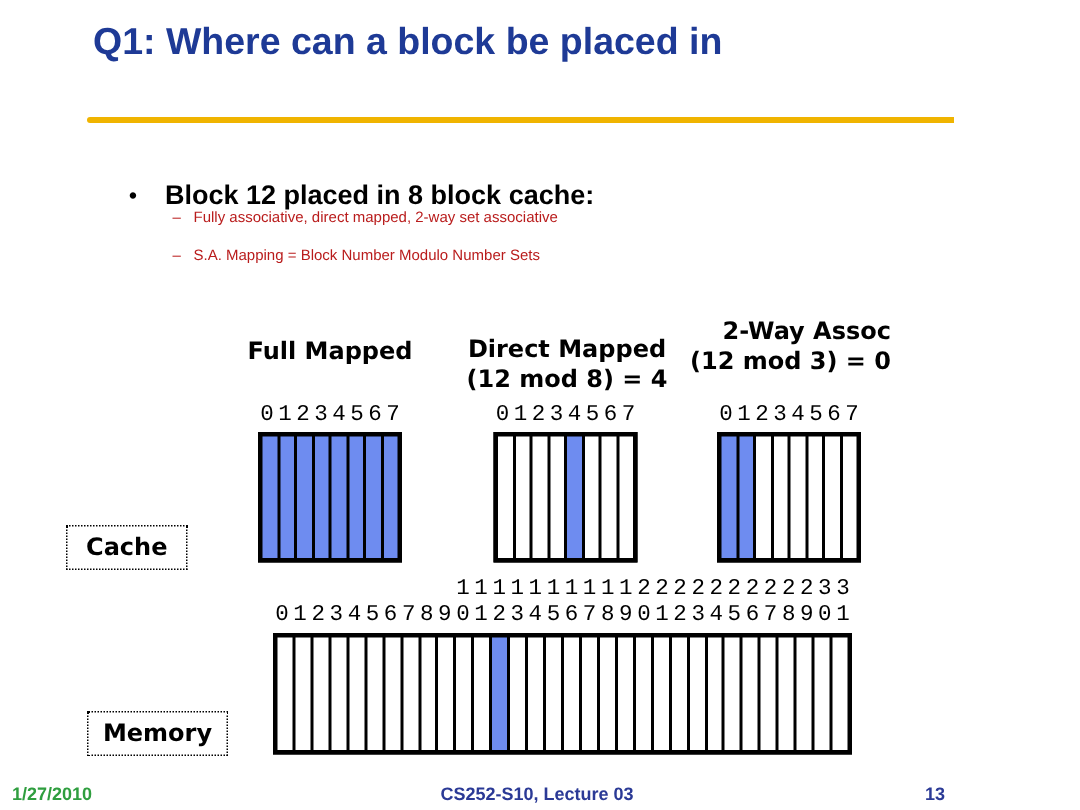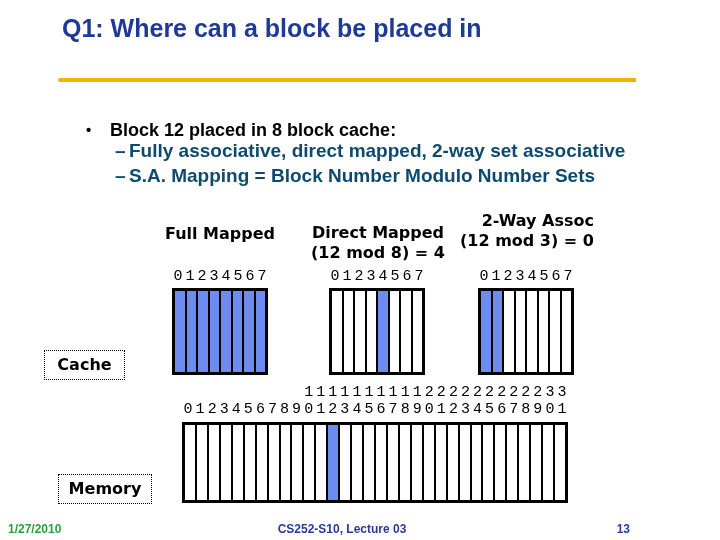--- a/index.html
+++ b/index.html
@@ -8,21 +8,21 @@
          --hl:#6e8cf0; --title-blue:#1e3a96; --gold:#f0b400; --green:#2f9e3f; --fblue:#2b3a96;}
   .abs{position:absolute;}
 
   .title{left:62px;top:12px;font-size:25px;font-weight:bold;color:var(--title-blue);
          line-height:32px;white-space:nowrap;}
   .underline{left:58px;top:78px;width:642px;height:4px;background:var(--gold);border-radius:2px;}
   .logo{left:666px;top:5px;width:48px;height:48px;}
 
   .bullet-main{left:86px;top:120px;font-size:18px;font-weight:bold;color:#000;white-space:nowrap;}
   .bullet-main .glyph{display:inline-block;width:24px;font-size:15px;vertical-align:1px;}
-  .sub-bullet{left:115px;font-size:19px;font-weight:bold;color:#0c4a6e;white-space:nowrap;}
+  .sub-bullet{left:115px;font-size:10px;font-weight:normal;color:#b91c1c;white-space:nowrap;}
   .sub-bullet .dash{display:inline-block;width:14px;}
   .sub1{top:140px;} .sub2{top:165px;}
 
   .hdr{font-family:"DejaVu Sans",sans-serif;font-weight:bold;font-size:16px;line-height:20px;
        color:#000;text-align:center;transform:translateX(-50%);white-space:nowrap;}
   .hdr1{left:220px;top:224px;} .hdr2{left:378px;top:211px;margin-top:12px;} .hdr3{left:527px;top:211px;text-align:right;}
 
   .digit-row{display:flex;font-family:"Liberation Mono",monospace;font-size:15px;color:#000;}
   .digit-row .dcell{flex:1;text-align:center;white-space:pre;}
   .cache-digits{width:96px;top:267px;height:20px;line-height:20px;}
@@ -38,21 +38,21 @@
        font-family:"DejaVu Sans",sans-serif;font-weight:bold;font-size:16px;color:#000;margin-top:37px;}
   .cache-tag{left:44px;top:313px;width:79px;height:28px;line-height:28px;}
   .mem-tag{left:58px;top:437px;width:92px;height:28px;line-height:28px;}
 
   .mem-digits{left:182px;width:386px;line-height:17px;height:17px;}
   .md1{top:384px;} .md2{top:401px;}
   .mem-box{left:182px;top:422px;width:386px;height:81px;}
 
   .footer{top:522px;font-size:12px;font-weight:bold;white-space:nowrap;}
   .f-date{left:8px;color:var(--green);}
-  .f-course{left:0;width:684px;text-align:center;color:var(--fblue);}
+  .f-course{left:16px;width:684px;text-align:center;color:var(--fblue);}
   .f-page{right:6px;color:var(--fblue);}
 </style>
 </head>
 <body>
 
 <div class="slide" style="--hl: #6e8cf0; --title-blue: #1e3a96; --gold: #f0b400; --green: #2f9e3f; --fblue: #2b3a96;">
 
   <div class="abs title">
     <div>Q1: Where can a block be placed in</div>
   </div>

